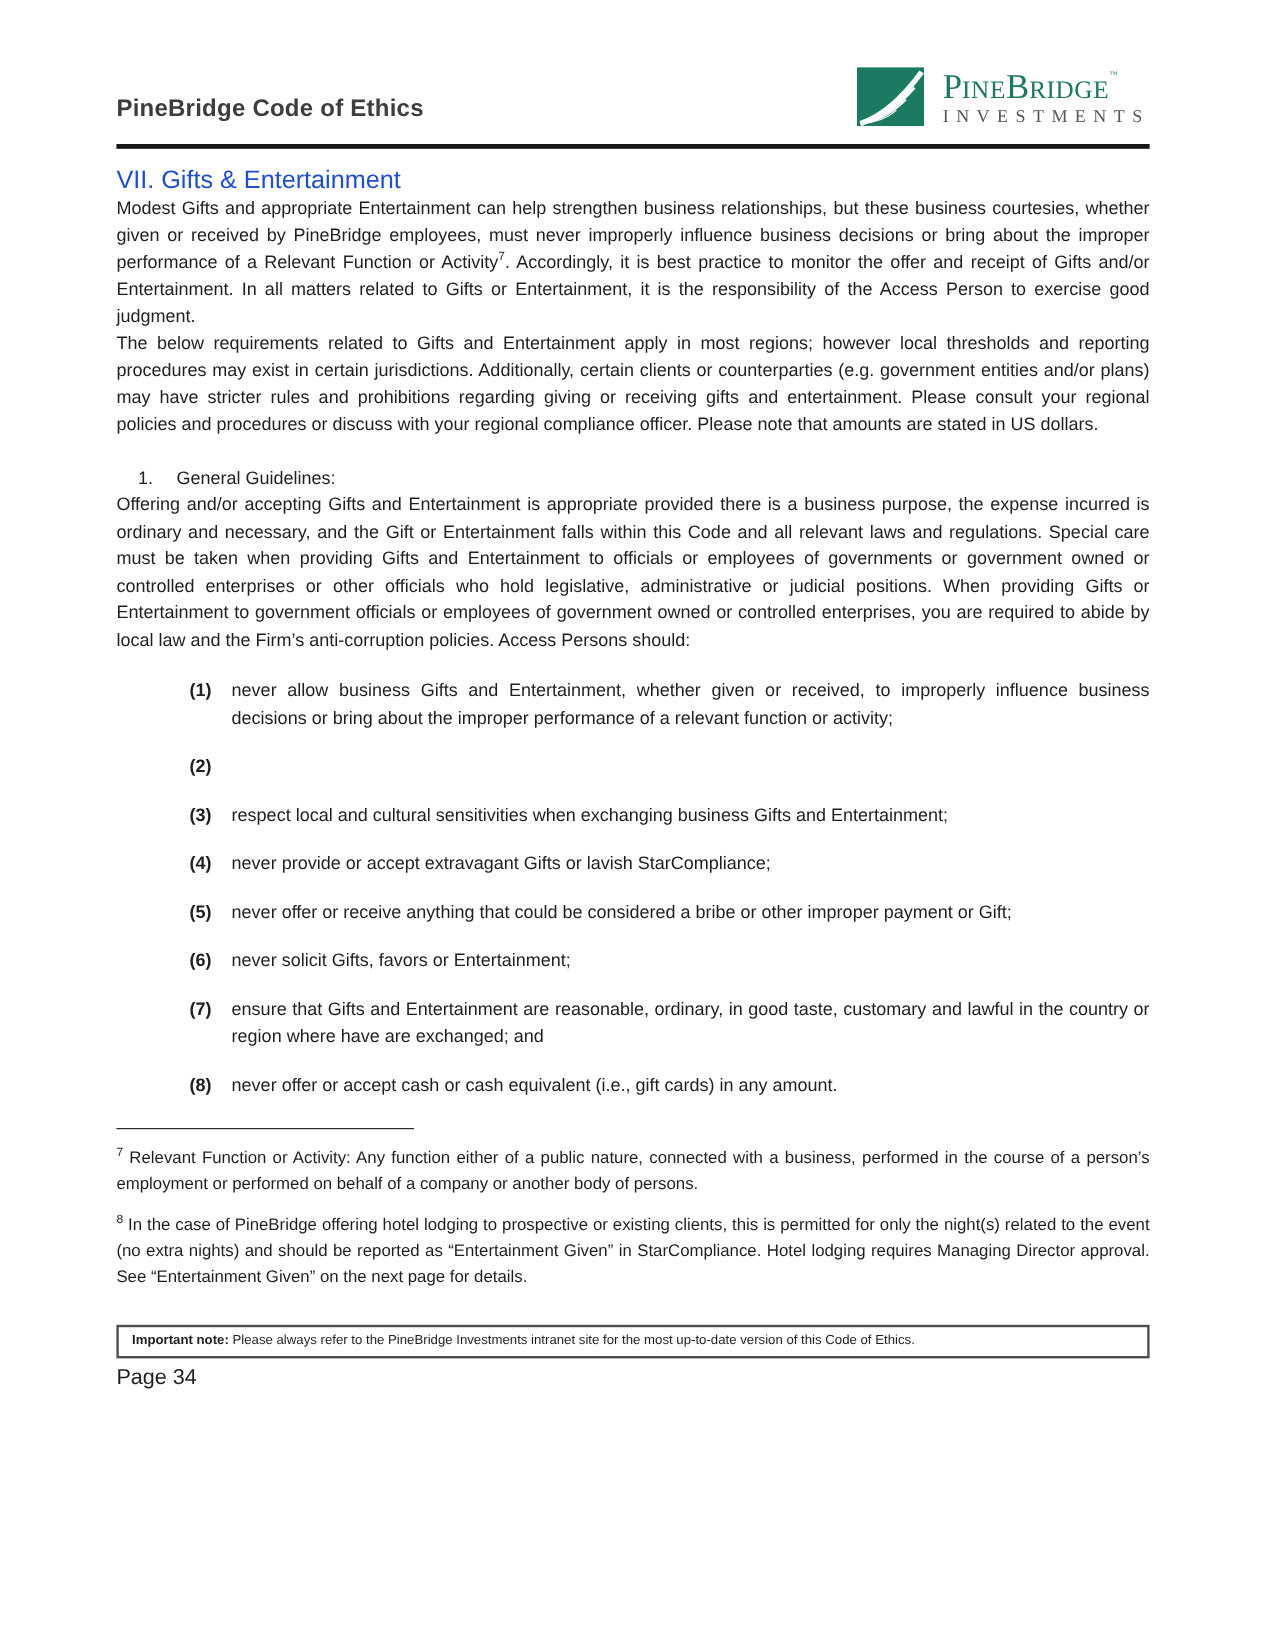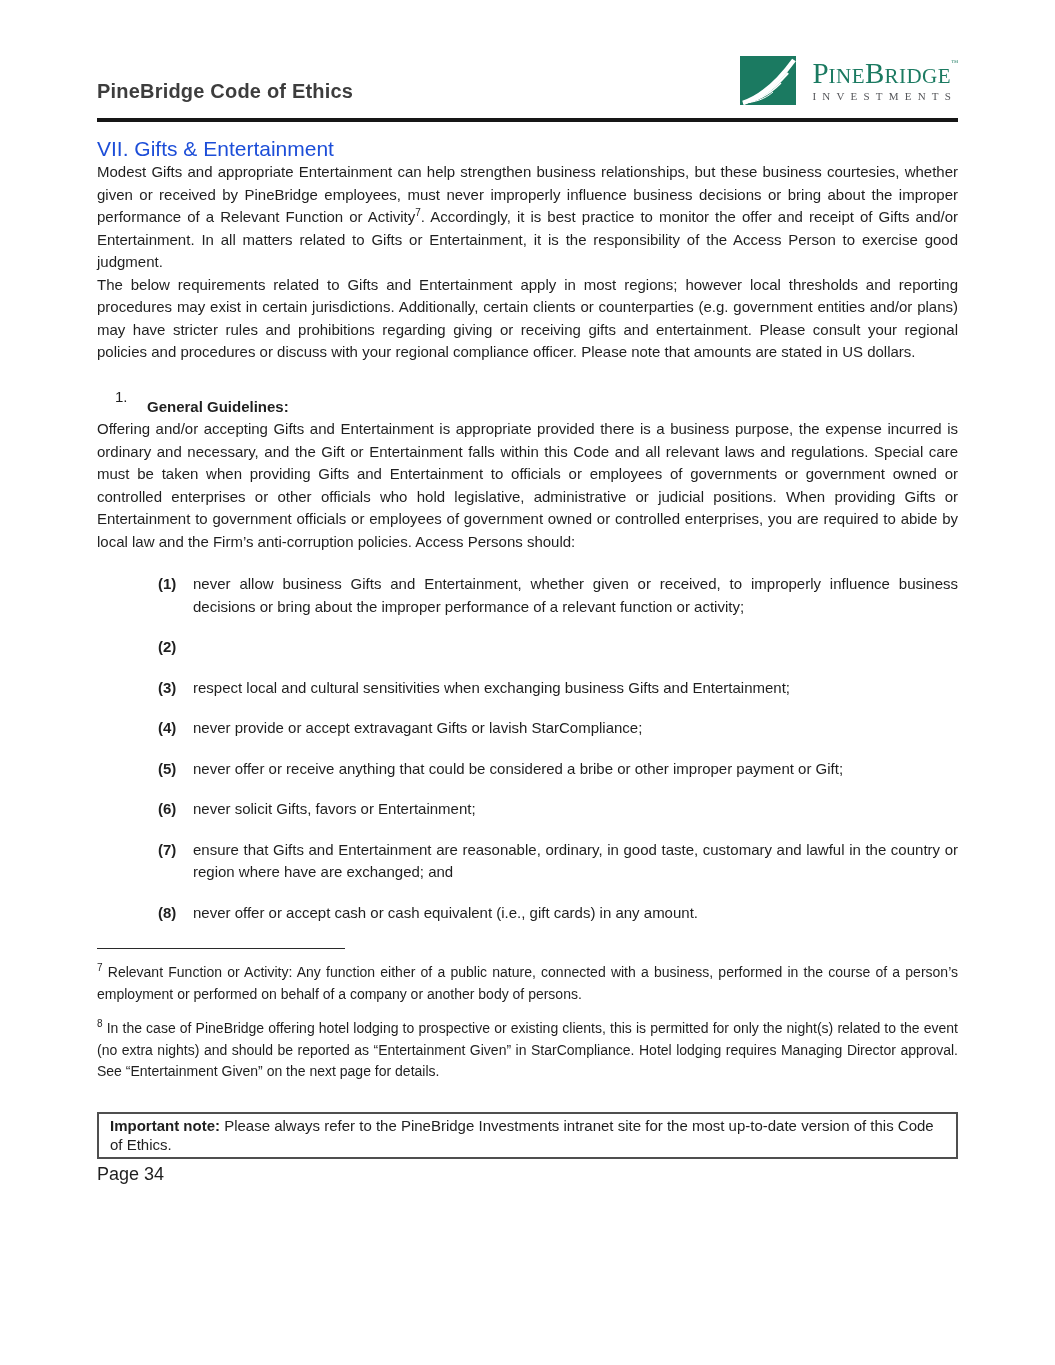--- a/index.html
+++ b/index.html
@@ -19,44 +19,44 @@
   .header-row { display: flex; justify-content: space-between; align-items: flex-start; }
   .doc-title { font-size: 20px; font-weight: bold; color: #3d3d3d; padding-top: 24px; letter-spacing: 0.2px; }
   .logo { display: flex; gap: 16px; align-items: flex-start; text-align: right; }
   .logo-square { width: 56px; height: 49px; }
   .logo-square svg { display: block; }
   .logo-text { display: flex; flex-direction: column; align-items: flex-start; padding-top: 3px; }
   .wordmark { font-family: "Liberation Serif", serif; color: #1b7a61; line-height: 1; white-space: nowrap; }
   .wm-cap { font-size: 29px; }
   .wm-sc  { font-size: 21px; letter-spacing: 0.5px; }
   .wm-tm  { font-size: 7px; vertical-align: 18px; }
-  .investments { font-family: "Liberation Serif", serif; font-size: 11px; letter-spacing: 6.2px; color: #55565a; margin-top: 2px; white-space: nowrap; }
+  .investments { font-family: "Liberation Serif", serif; font-size: 15px; letter-spacing: 6.2px; color: #55565a; margin-top: 2px; white-space: nowrap; }
   .rule { height: 4px; background: #161616; margin-top: 13px; }
   .section-title { font-size: 21px; color: #1d4ed8; margin-top: 15px; }
   
   p.body { font-size: 15px; line-height: 22.5px; text-align: justify; margin: 0; }
   .p1 { margin-top: 44px; }
   .p2 { margin-top: 20px; }
   sup.fnref { font-size: 10px; vertical-align: super; line-height: 0; }
   
   .gl-head { display: flex; margin-top: 22px; font-size: 15px; line-height: 22.5px; }
   .gl-num { margin-left: 18px; width: 32px; flex-shrink: 0; }
-  .gl-label { font-weight: bold; margin-top: 10px; }
+  .gl-label { font-weight: normal; }
   .gl-intro { margin-left: 50px; margin-top: 21px; }
   .list { margin-top: 20px; }
   .li { display: flex; font-size: 15px; line-height: 22.5px; margin-bottom: 18px; }
   .li-num { font-weight: bold; margin-left: 61px; width: 35px; flex-shrink: 0; }
   .li-text { flex: 1; text-align: justify; }
   
   .fn-area { margin-top: 24px; }
   .fn-rule { width: 248px; border: none; border-top: 1.5px solid #2a2a2a; margin: 0; }
   p.fn { font-size: 14px; line-height: 21.5px; text-align: justify; margin: 13px 0 0 0; }
   p.fn8 { }
   
-  .note-box { margin-top: 29px; border: 2px solid #4f4f4f; padding: 2px 11px 3px 11px; font-size: 15px; line-height: 19px; }
+  .note-box { margin-top: 29px; border: 2px solid #4f4f4f; padding: 2px 11px 3px 11px; font-size: 11px; line-height: 19px; }
   .note-label { font-weight: bold; }
   .page-num { text-align: left; font-size: 18px; margin-top: 5px; color: #1f1f1f; }
 </style>
 </head>
 <body>
 
 <div class="page">
 
   <div class="header-row">
     <div class="doc-title">PineBridge Code of Ethics</div>

